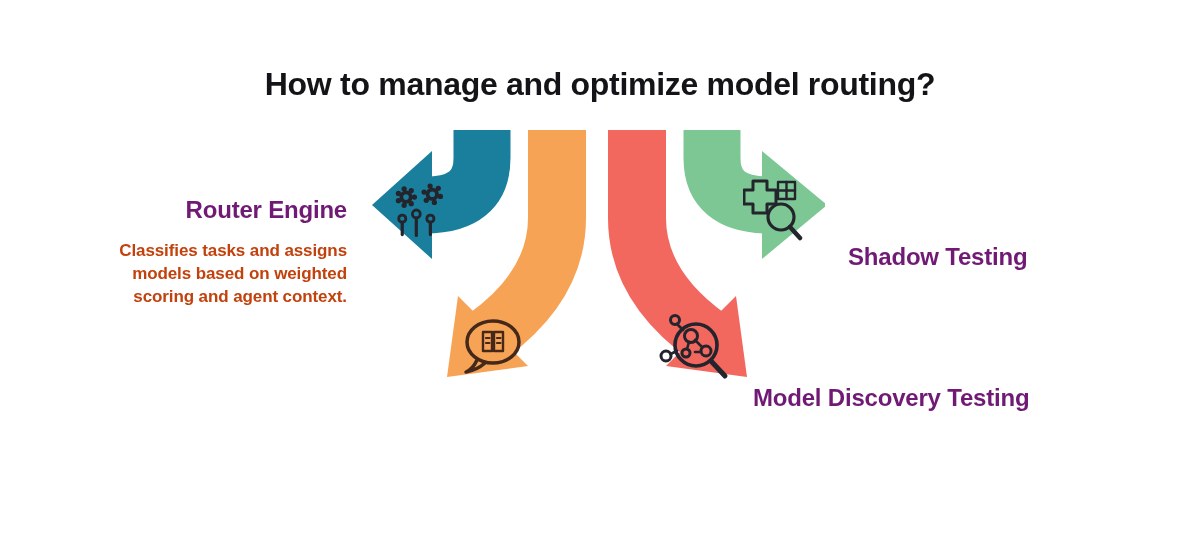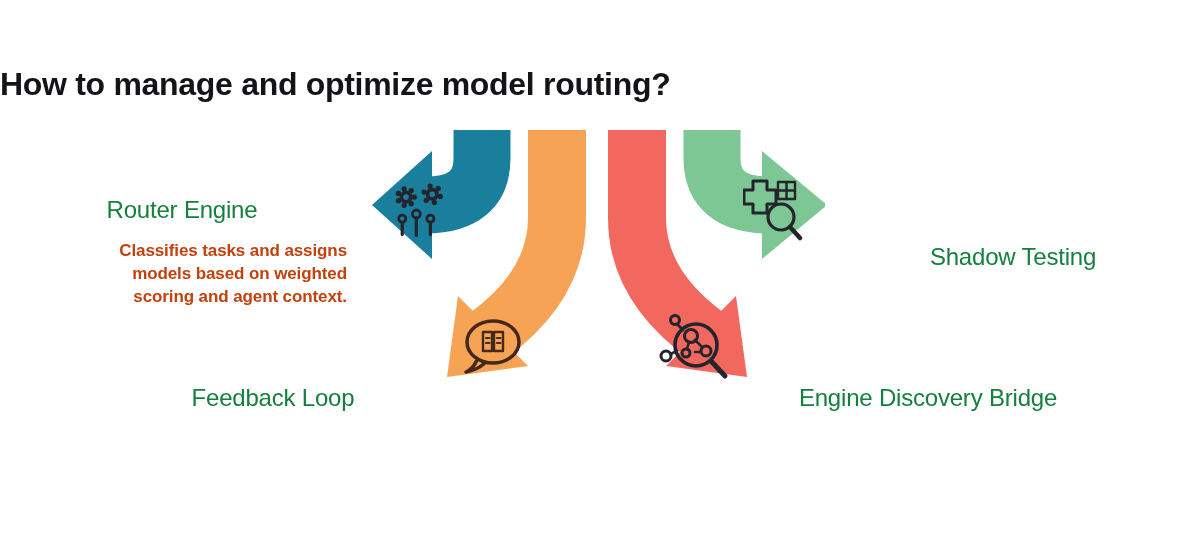--- a/index.html
+++ b/index.html
@@ -9,41 +9,40 @@
     height: 559px;
     background: #ffffff;
     font-family: "Liberation Sans", sans-serif;
     overflow: hidden;
   }
   .title {
     position: absolute;
     top: 66px;
     left: 0;
     width: 100%;
-    text-align: left;
+    text-align: center;
     font-size: 32px;
     font-weight: bold;
     letter-spacing: -0.3px;
     color: #141418;
     margin: 0;
   }
   .arrows {
     position: absolute;
     left: 355px;
     top: 118px;
   }
   .icon-svg { position: absolute; }
   .node { position: absolute; }
   .node h2 {
     margin: 0;
     font-size: 24px;
-    font-weight: normal;
-    color: #15803d;
+    font-weight: bold;
+    color: #701a75;
     letter-spacing: -0.2px;
-    text-align: center;
   }
   .node p {
     margin: 15px 0 0 0;
     font-size: 17px;
     font-weight: 600;
     line-height: 23px;
     color: #c2410c;
     white-space: pre-line;
     letter-spacing: -0.1px;
   }
@@ -153,20 +152,19 @@
     <p>Classifies tasks and assigns
 models based on weighted
 scoring and agent context.</p>
   </div>
 
   <div class="node node-shadow">
     <h2>Shadow Testing</h2>
   </div>
 
   <div class="node node-feedback align-right">
-    <h2>Feedback Loop</h2>
   </div>
 
   <div class="node node-discovery">
-    <h2>Engine Discovery Bridge</h2>
+    <h2>Model Discovery Testing</h2>
   </div>
 
 </div>
 
 </body></html>

